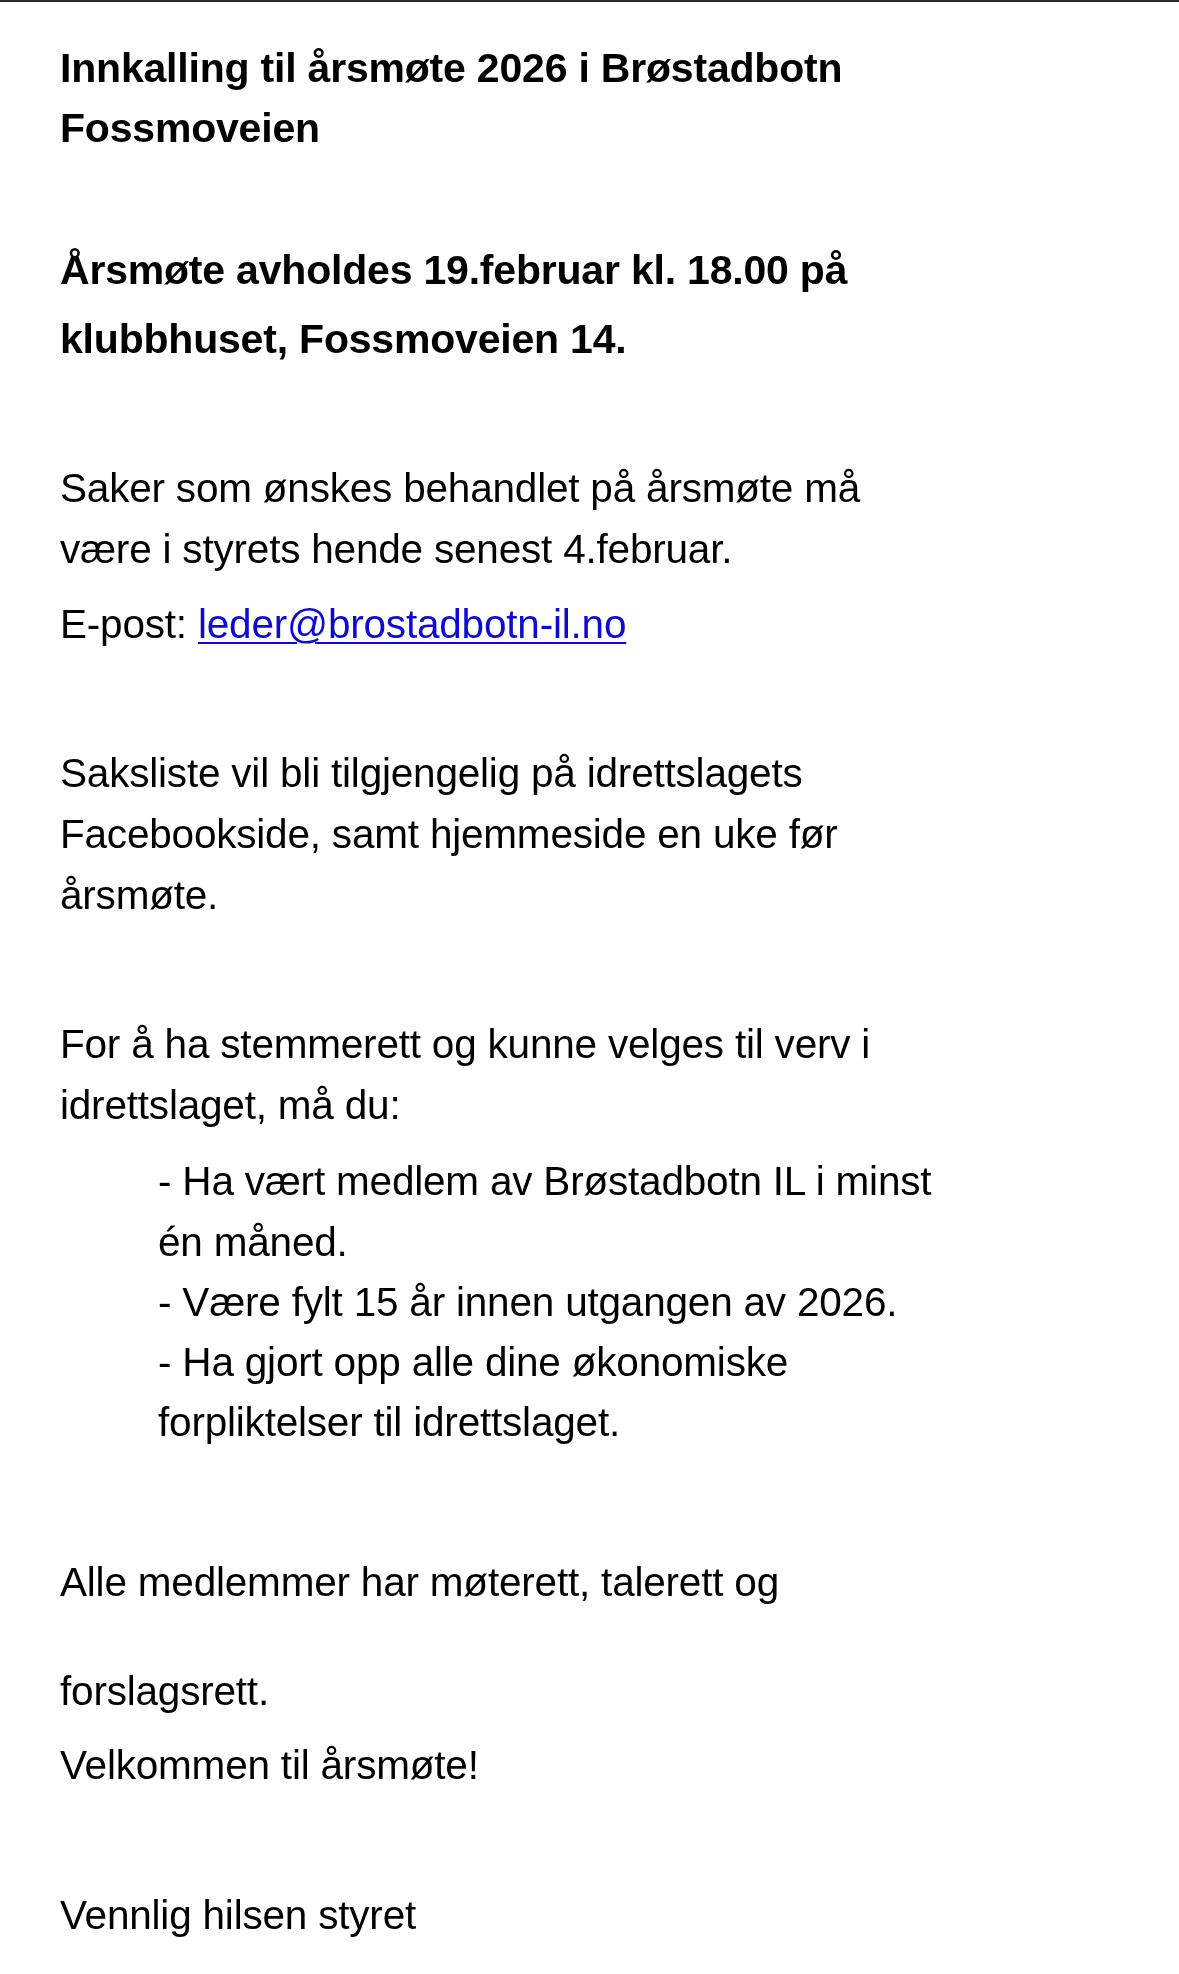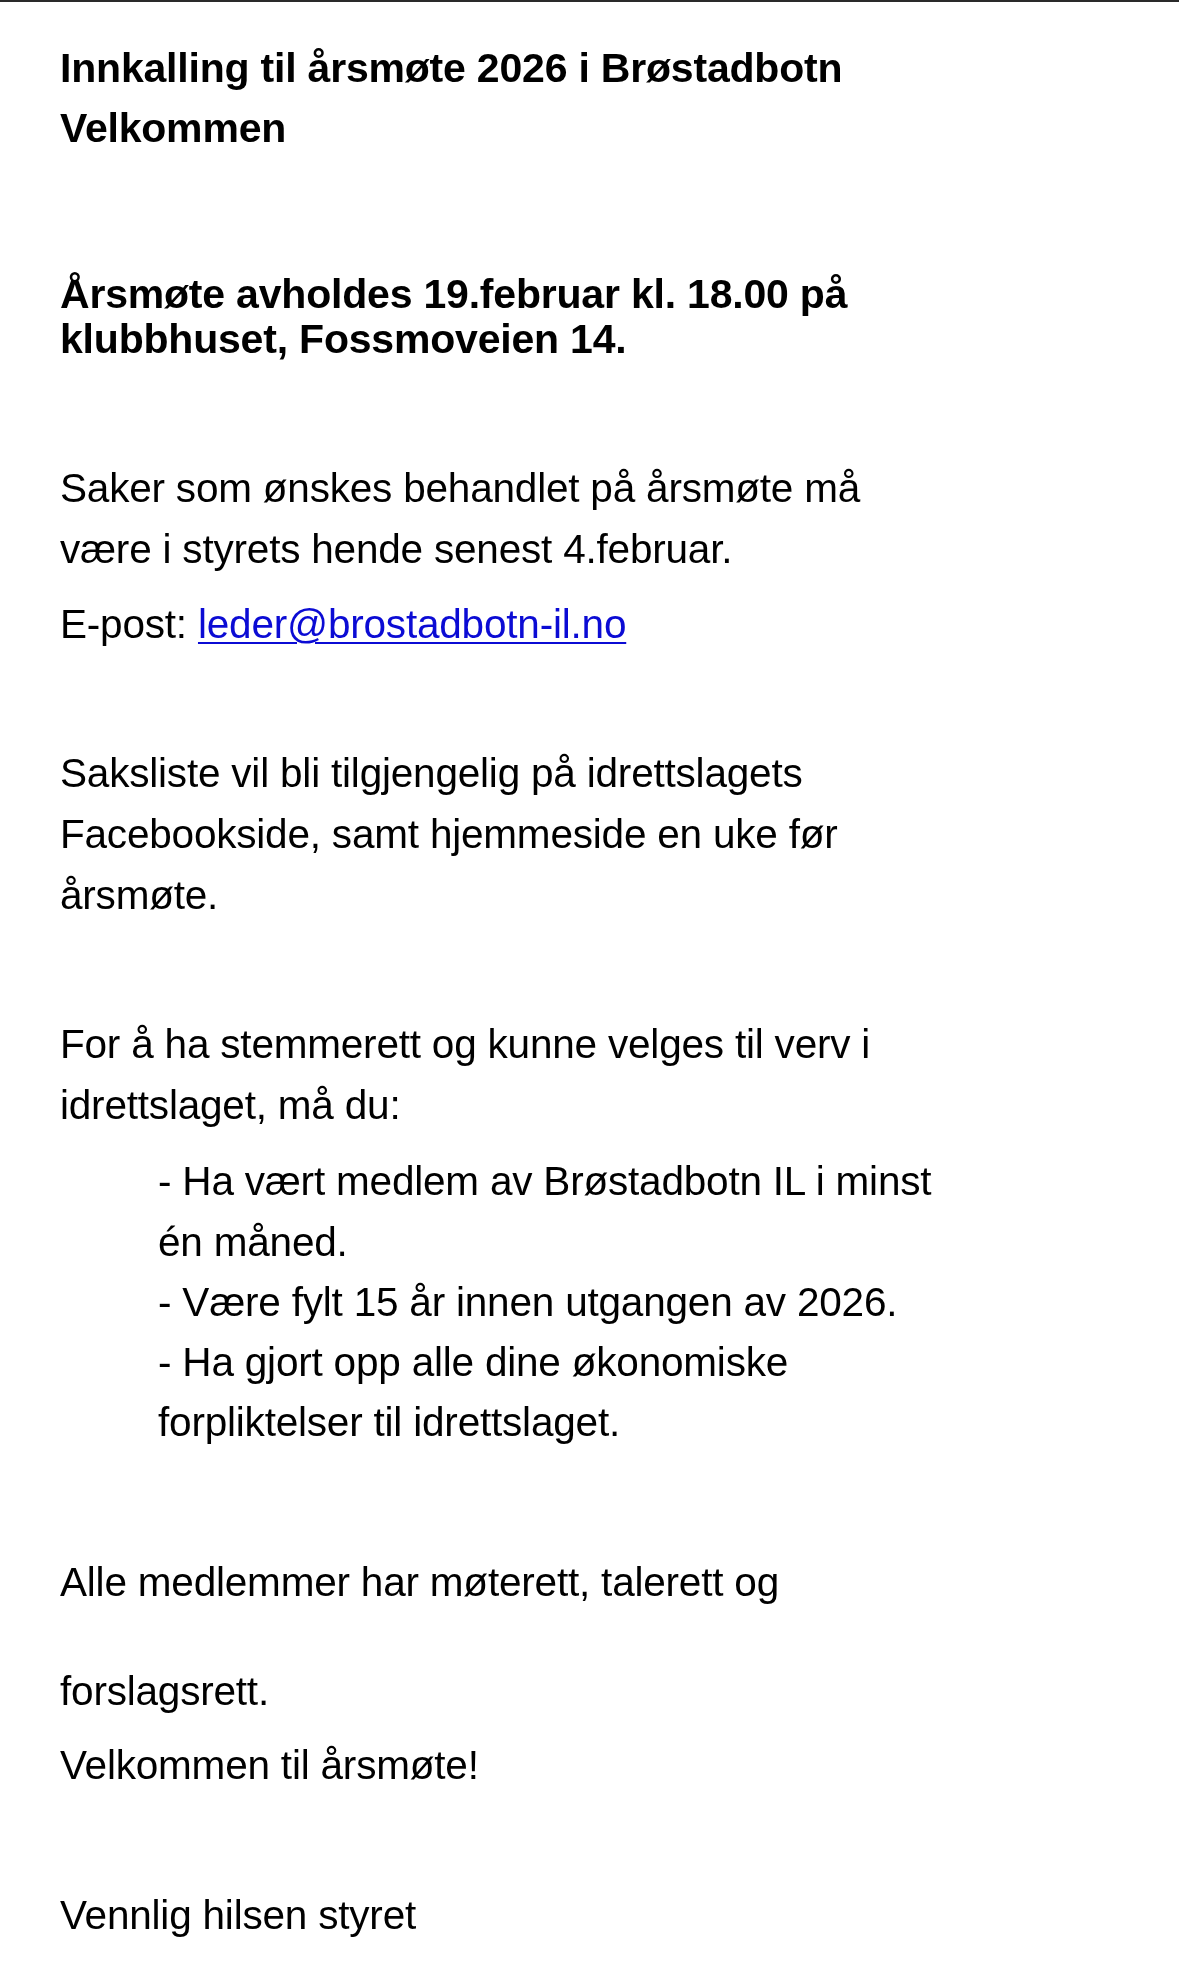--- a/index.html
+++ b/index.html
@@ -14,23 +14,23 @@
   .ind { left: 98px; margin-top: 16px; }
   a.link { color: #1a0dab; color: #0b0bd4; text-decoration: underline; text-underline-offset: 4px; text-decoration-thickness: 2px; margin-top: 28px; }
 </style>
 </head>
 <body>
 
 <div class="topline"></div>
 
 <div class="doc">
   <div class="t b" style="top:38px">Innkalling til årsmøte 2026 i Brøstadbotn</div>
-  <div class="t b" style="top:98px">Velkommen</div>
+  <div class="t b" style="top:98px">Fossmoveien</div>
 
-  <div class="t b" style="top:264px">Årsmøte avholdes 19.februar kl. 18.00 på</div>
+  <div class="t b" style="top:240px">Årsmøte avholdes 19.februar kl. 18.00 på</div>
   <div class="t b" style="top:309px">klubbhuset, Fossmoveien 14.</div>
 
   <div class="t" style="top:458px">Saker som ønskes behandlet på årsmøte må</div>
   <div class="t" style="top:519px">være i styrets hende senest 4.februar.</div>
 
   <div class="t" style="top:594px"><span>E-post: </span><a class="link" href="#">leder@brostadbotn-il.no</a></div>
 
   <div class="t" style="top:743px">Saksliste vil bli tilgjengelig på idrettslagets</div>
   <div class="t" style="top:804px">Facebookside, samt hjemmeside en uke før</div>
   <div class="t" style="top:865px">årsmøte.</div>

